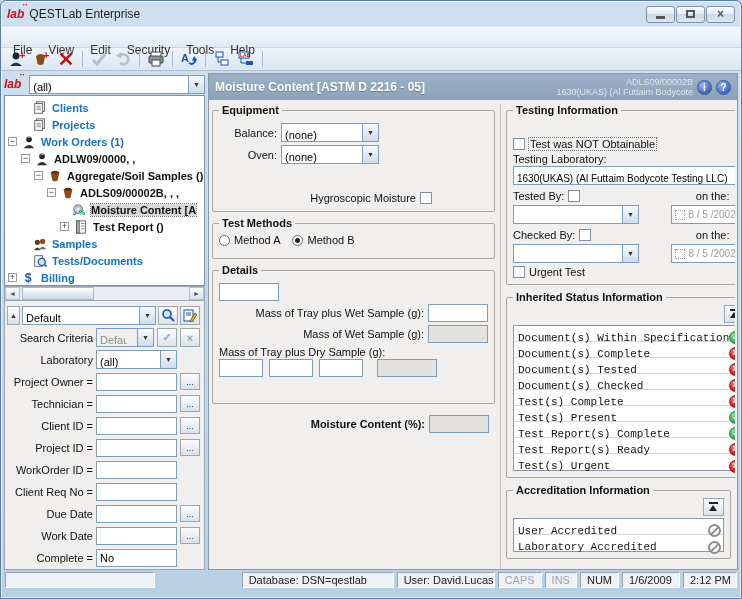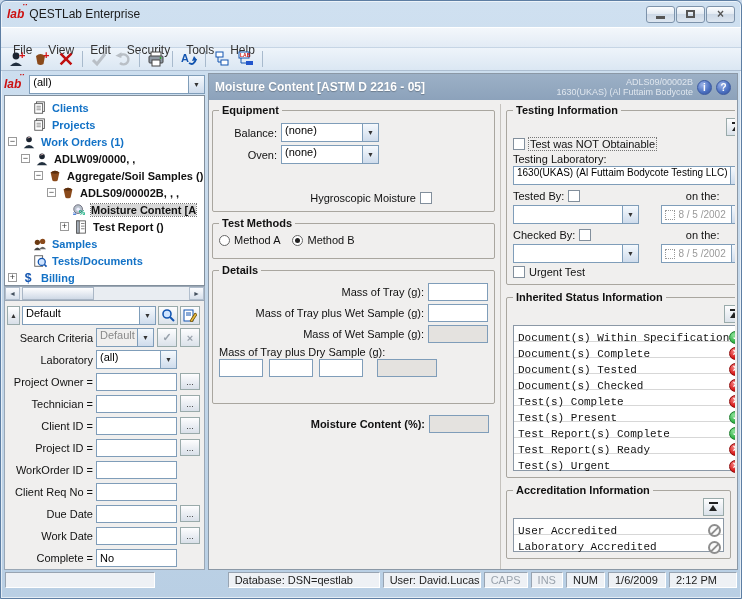--- a/index.html
+++ b/index.html
@@ -25,21 +25,21 @@
              background:linear-gradient(#f3f7fb,#e2ebf5); border-top:1px solid #fff; font-size:12px; color:#333; }
   .menubar span { padding:2px 8px;margin-top:24px; }
   .toolbar { height:24px; display:flex; align-items:center; gap:2px; padding:0 6px;
              background:linear-gradient(#eef4fa,#dbe7f3); border-top:1px solid #c6d5e5; border-bottom:1px solid #aebfd2; }
   .tbtn { width:22px; height:20px; display:flex; align-items:center; justify-content:center; }
   .tsep { width:1px; height:16px; background:#a8bacd; margin:0 3px; }
   
   .content { display:flex; height:499px; padding:2px 3px 0 3px; gap:3px; }
   .leftpanel { width:201px; display:flex; flex-direction:column; }
   .filterrow { height:22px; display:flex; align-items:center; gap:3px; padding:1px 0; }
-  .combo { display:flex; align-items:flex-start; border:1px solid #7f9db9; background:#fff; height:19px; flex:1; font-size:11px; overflow:hidden; }
+  .combo { display:flex; align-items:flex-end; border:1px solid #7f9db9; background:#fff; height:19px; flex:1; font-size:11px; overflow:hidden;gap:10px; }
   .combo .ctext { flex:1; padding:0 3px; white-space:nowrap; overflow:hidden; }
   .combo .carrow { width:16px; align-self:stretch; border-left:1px solid #7f9db9;
                    background:linear-gradient(#f5f9fd,#cfdcec); display:flex; align-items:center; justify-content:center;
                    font-size:7px; color:#333; }
   .combo.dis { background:#f0efee; color:#8a8a8a; }
   .tree { flex:1; background:#fff; border:1px solid #828f9c; overflow:hidden; padding:3px 0; }
   .trow { height:17px; display:flex; align-items:center; font-size:11px; font-weight:bold; white-space:nowrap; }
   .exp { width:9px; height:9px; border:1px solid #9a9a9a; background:#fff; display:inline-flex; align-items:center; justify-content:center;
          font-size:9px; line-height:7px; color:#333; margin-right:4px; flex:none; font-weight:normal; }
   .noexp { width:9px; margin-right:4px; flex:none; }
@@ -539,21 +539,20 @@
               <span class="radio"></span>
               <span class="flabel">Method A</span>
               <span class="radio on" style="margin-left:8px"></span>
               <span class="flabel">Method B</span>
             </div>
           </fieldset>
 
           <fieldset style="height:140px">
             <legend>Details</legend>
             <div class="frow">
-                <span class="flabel rt" style="flex:1">Mass of Tray (g):</span>
                 <input class="tinput" style="flex: 0 0 auto; width: 60px;">
               </div>
             <div class="frow">
                 <span class="flabel rt" style="flex:1">Mass of Tray plus Wet Sample (g):</span>
                 <input class="tinput" style="flex: 0 0 auto; width: 60px;">
               </div>
             <div class="frow">
                 <span class="flabel rt" style="flex:1">Mass of Wet Sample (g):</span>
                 <input class="tinput dis" style="flex: 0 0 auto; width: 60px;" disabled="">
               </div>
@@ -704,15 +703,15 @@
 
   <div class="statusbar">
     <div class="spanel" style="width:150px"></div>
     <div class="sgrow"></div>
     <div class="spanel" style="width:152px">Database: DSN=qestlab</div>
     <div class="spanel" style="width:98px">User: David.Lucas</div>
     <div class="spanel gray">CAPS</div>
     <div class="spanel gray">INS</div>
     <div class="spanel">NUM</div>
     <div class="spanel" style="width:58px">1/6/2009</div>
-    <div class="spanel" style="width:68px">2:12 PM</div>
+    <div class="spanel" style="width:54px">2:12 PM</div>
   </div>
 </div>
 
 </body></html>

